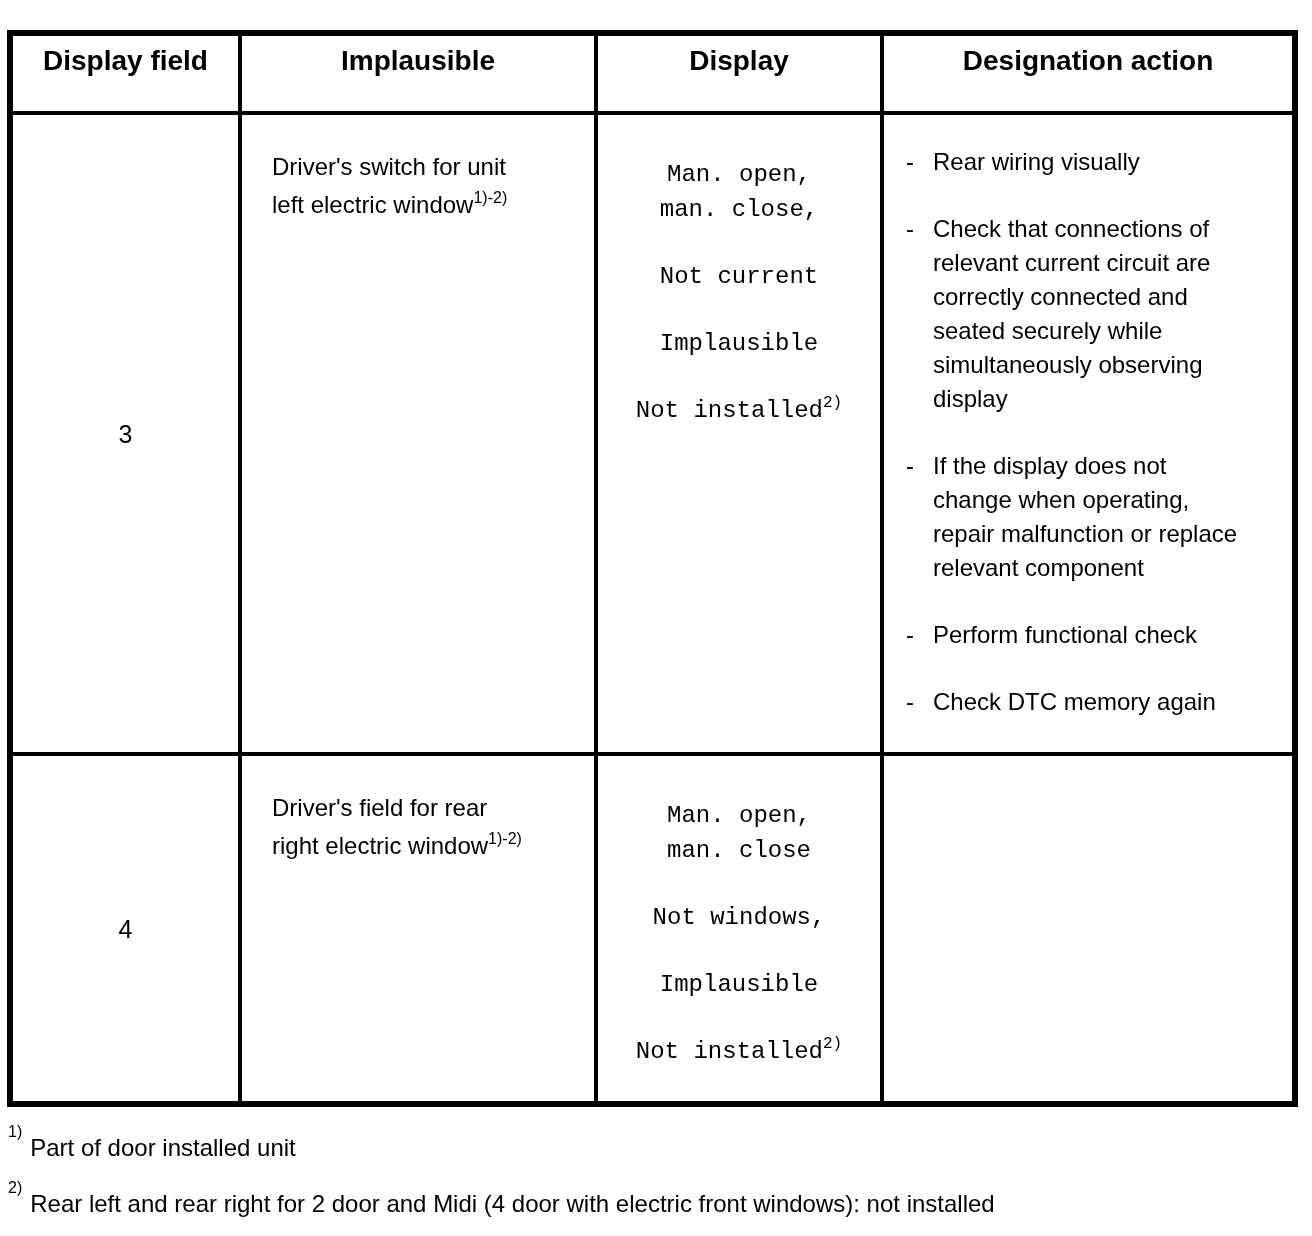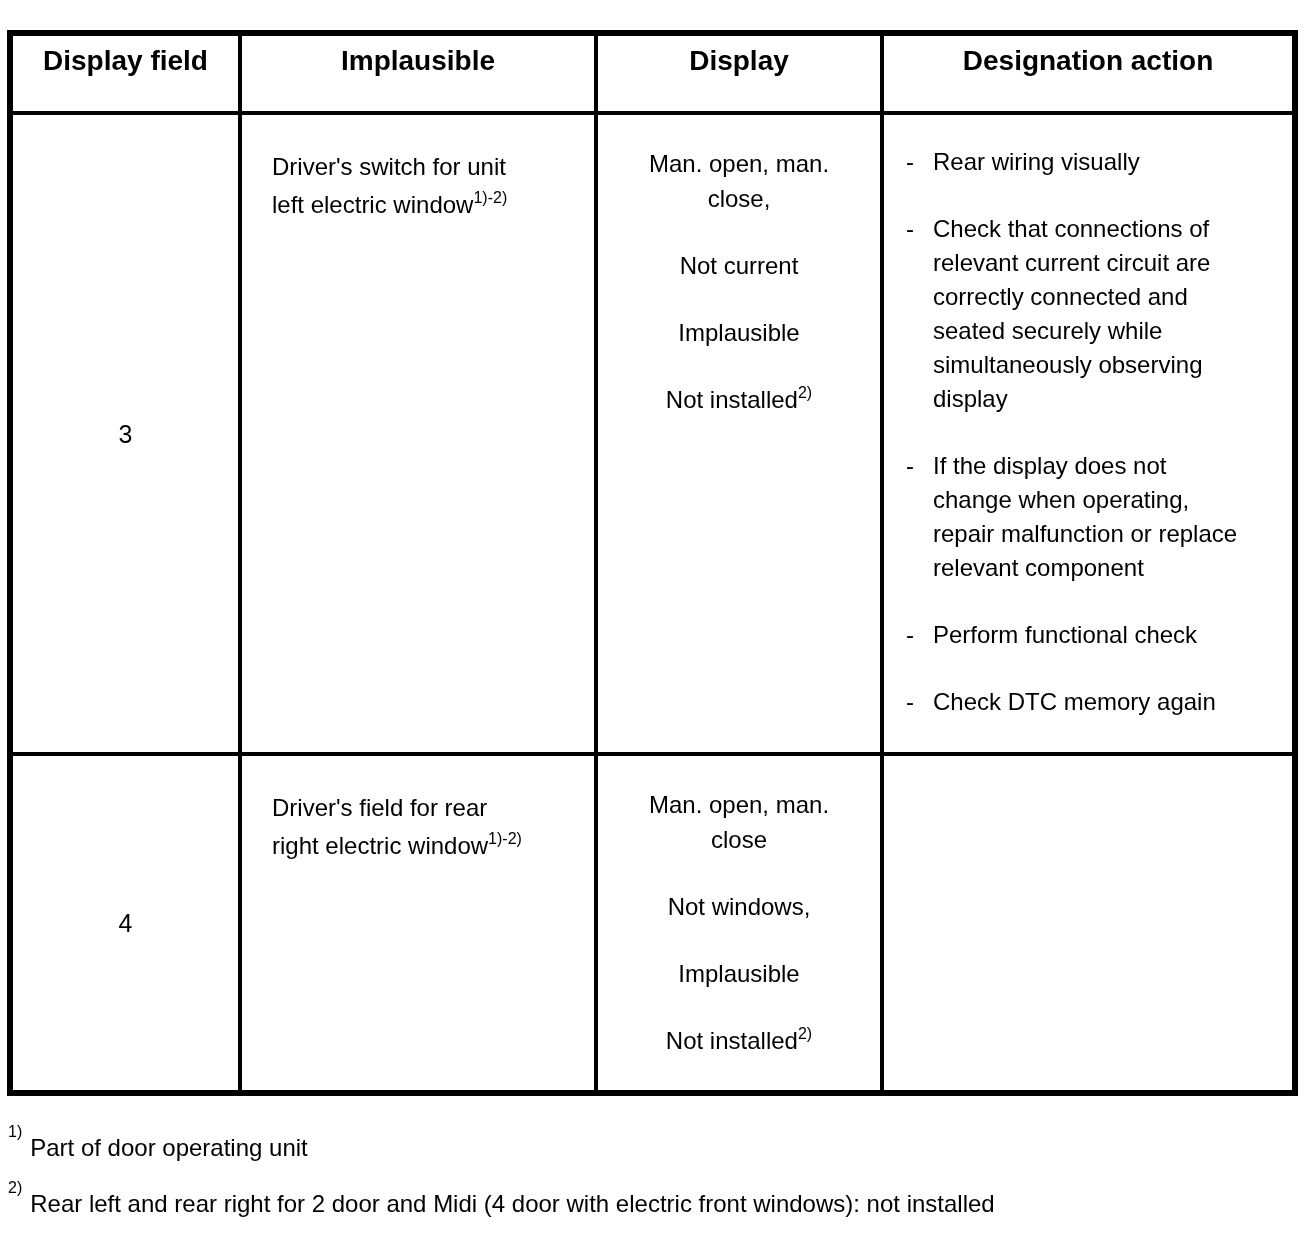--- a/index.html
+++ b/index.html
@@ -39,23 +39,24 @@
     vertical-align: middle;
     text-align: center;
     font-size: 25px;
   }
   td.cell-designation { padding: 33px 0 0 30px; }
   .desig-text { width: 262px; line-height: 38px; }
 
   td.cell-display { padding-top: 30px; }
   .disp-item {
     width: 212px;
-    margin: 1px auto 32px auto;
+    margin: 12px auto 32px auto;
     text-align: center;
     line-height: 35px;
+    font-family: Liberation Mono, monospace;
   }
 
   td.cell-corrective { padding: 30px 0 0 22px; }
   .ca-item { display: flex; margin-bottom: 33px; }
   .ca-dash { flex: none; width: 27px; }
   .ca-text { width: 306px; }
 
   sup.marker {
     font-size: 16px;
     line-height: 0;
@@ -142,17 +143,17 @@
           <div class="disp-item"><span>Not windows,</span><sup class="marker"></sup></div>
           <div class="disp-item"><span>Implausible</span><sup class="marker"></sup></div>
           <div class="disp-item"><span>Not installed</span><sup class="marker">2)</sup></div>
         </td>
         <td class="cell-corrective"></td>
       </tr>
     </tbody>
   </table>
 
   <div class="footnotes">
-    <div class="footnote footnote-1"><sup class="fn-marker">1)</sup><span>Part of door operating unit</span></div>
+    <div class="footnote footnote-1"><sup class="fn-marker">1)</sup><span>Part of door installed unit</span></div>
     <div class="footnote footnote-2"><sup class="fn-marker">2)</sup><span>Rear left and rear right for 2 door and Midi (4 door with electric front windows): not installed</span></div>
   </div>
 
 </div>
 
 </body></html>

